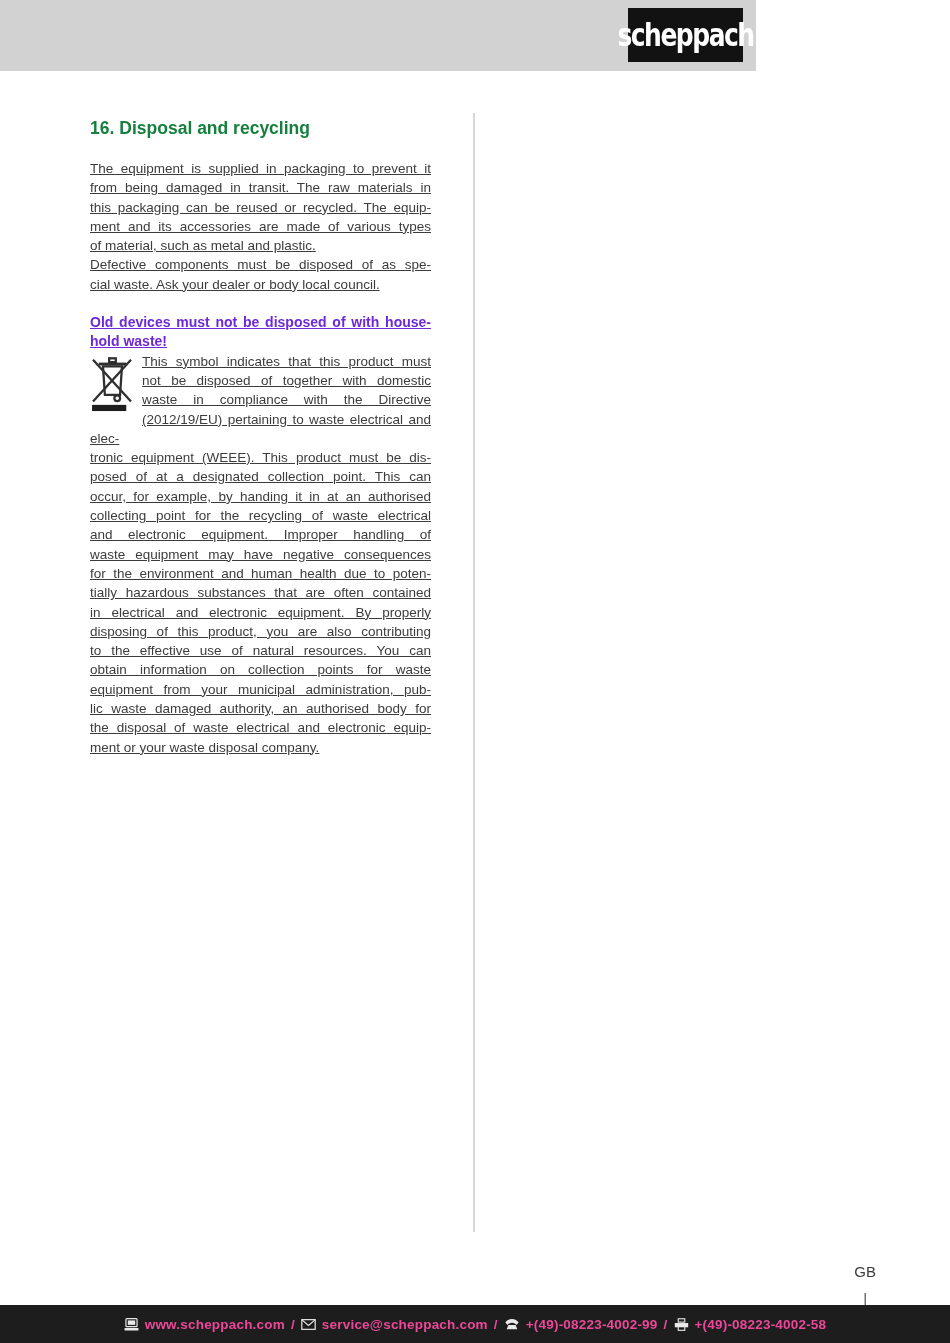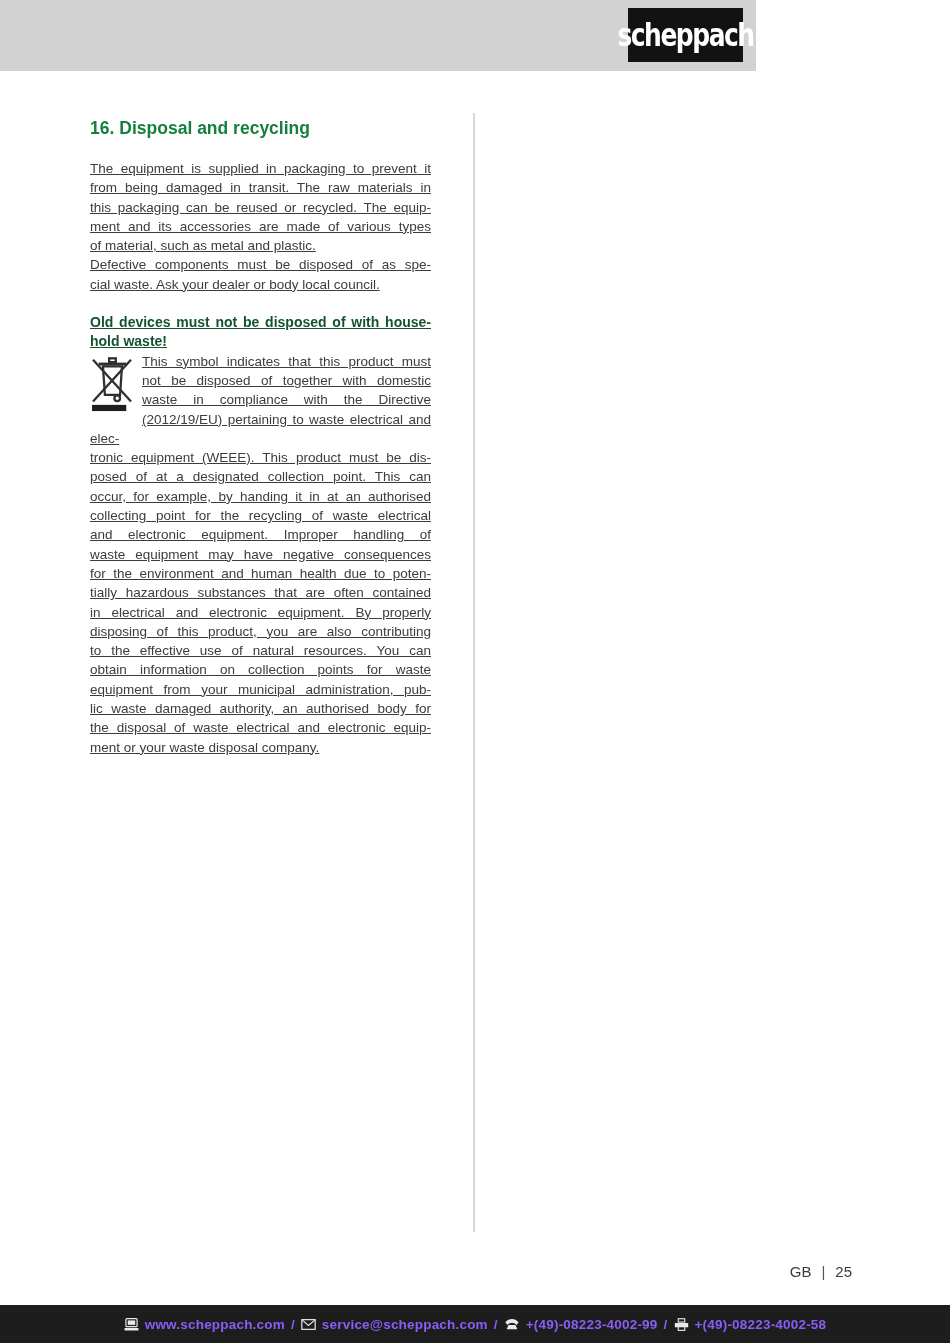--- a/index.html
+++ b/index.html
@@ -28,35 +28,35 @@
     position:absolute; left:90px; top:117px; width:341px;
     font-size:13.5px; line-height:19.3px;
   }
   .section-title {
     margin:0 0 20px 0; font-size:17.5px; line-height:22px;
     font-weight:bold; color:#15803d;
   }
   .section-title .num { margin-right:5px; }
   .jline { text-align:justify; text-align-last:justify;text-decoration:underline; }
   [data-bind-lines] .jline:last-child { text-align-last:left; }
-  .subheading { margin-top:19px; font-weight:bold; color:#14532d; font-size:14px; }
+  .subheading { margin-top:19px; font-weight:bold; color:#6d28d9; font-size:14px; }
   .weee-para { margin-top:0; }
   .weee-symbol { float:left; width:44px; height:57px; margin:3px 8px 2px 0; }
 
   
   .page-marker {
-    position:absolute; top:1263px; right:98px; font-size:15px; color:#3a3a3a;
-    display:flex; align-items:center; gap:10px;
+    position:absolute; top:1263px; right:74px; font-size:15px; color:#3a3a3a;
+    display:flex; align-items:center; gap:10px;flex-direction:column;
   }
   .page-marker .bar { font-weight:300; color:#555; }
 
   
   .bottom-bar {
     position:absolute; left:0; top:1305px; width:950px; height:38px;
-    background:#1d1d1d; color:#8b5cf6;
+    background:#1d1d1d; color:#ec4899;
     display:flex; align-items:center; justify-content:center;
     font-size:13.5px; font-weight:bold; letter-spacing:0.2px;
   }
   .bottom-bar .f-icon { display:inline-flex; margin:0 6px 0 0; align-items:center; }
   .bottom-bar .f-sep { margin:0 6px; }
   .f-icon svg { display:block; }
 </style>
 </head>
 <body>
 

